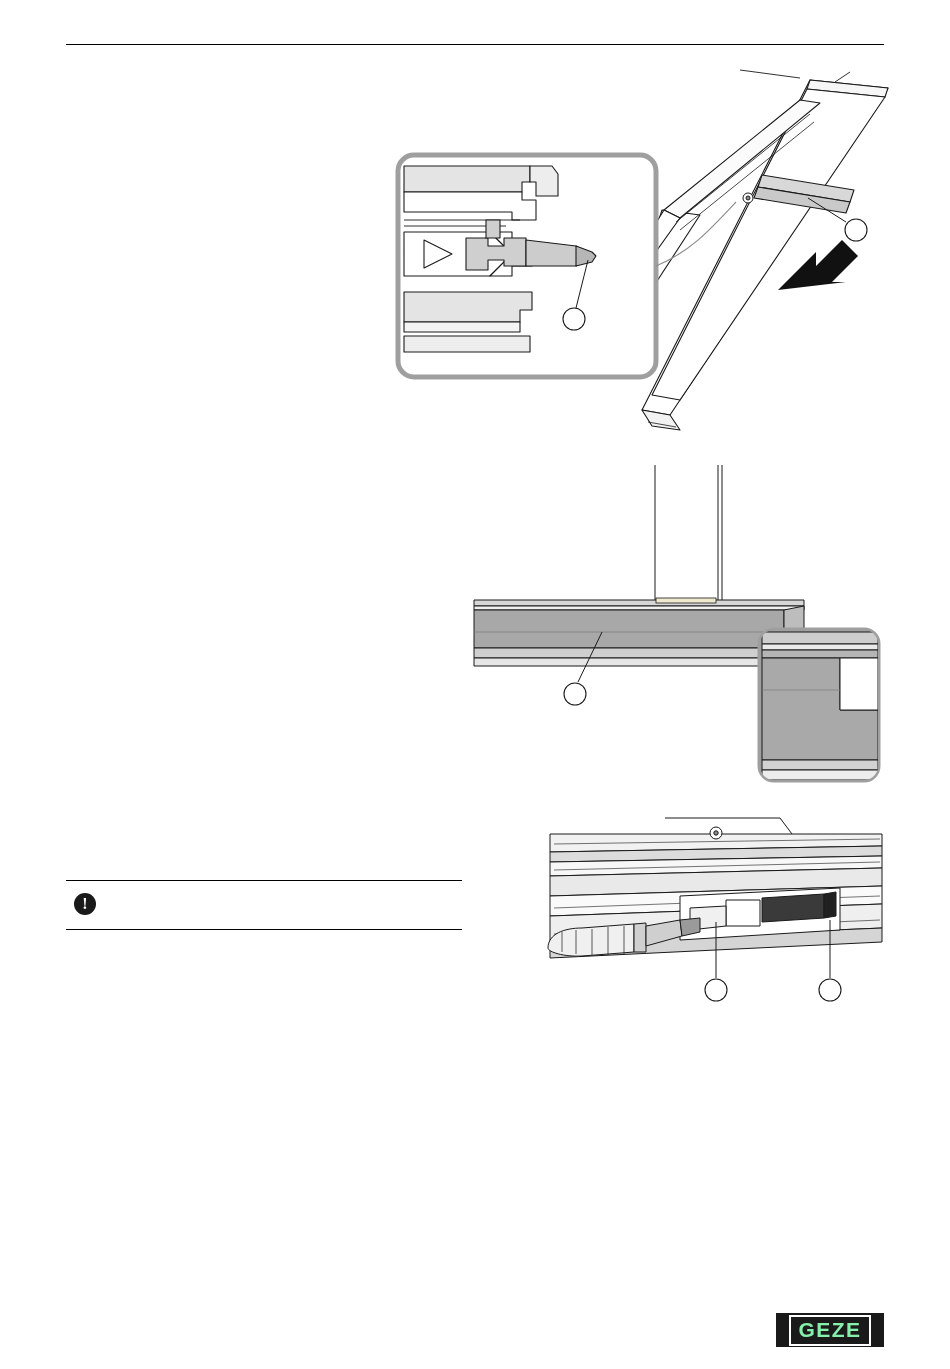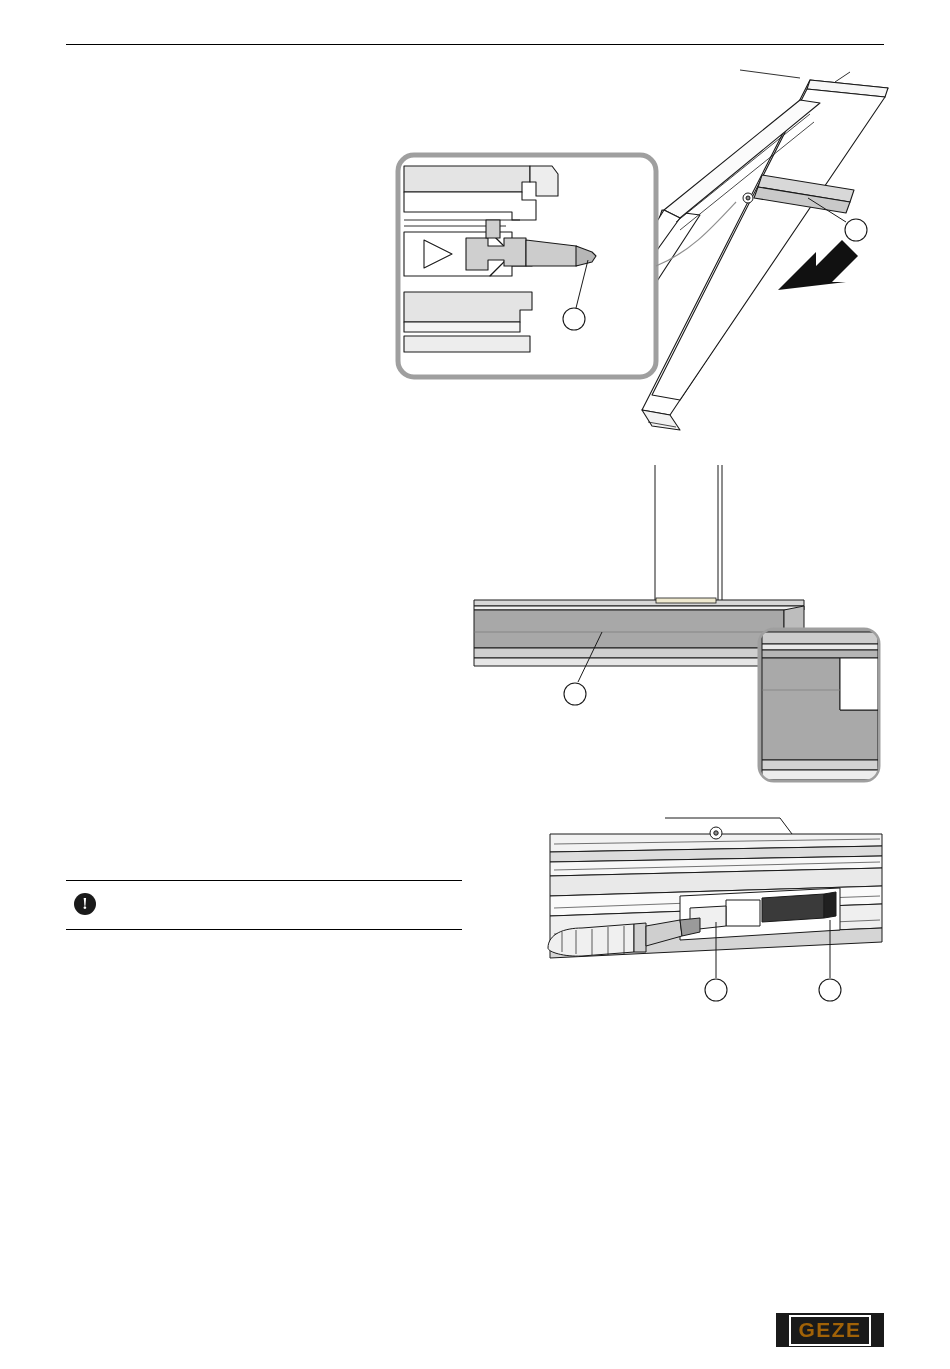--- a/index.html
+++ b/index.html
@@ -74,21 +74,21 @@
     bottom: 22px;
     width: 108px;
     height: 34px;
     background: #1a1a1a;
     display: flex;
     align-items: center;
     justify-content: center;
   }
   .logo-inner {
     border: 2px solid #ffffff;
-    color: #a16207;
+    color: #86efac;
     font-size: 21px;
     font-weight: bold;
     letter-spacing: 1.5px;
     padding: 1px 7px 2px 7px;
     font-family: "Liberation Sans", sans-serif;
   }
   
   .figure {
     position: absolute;
   }

